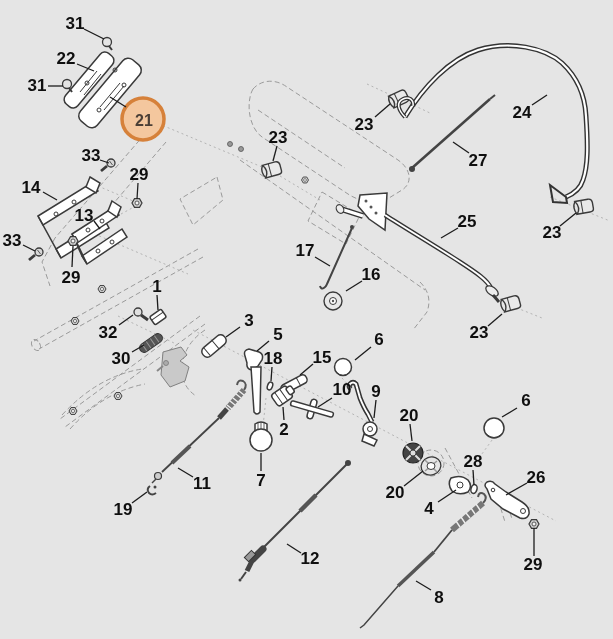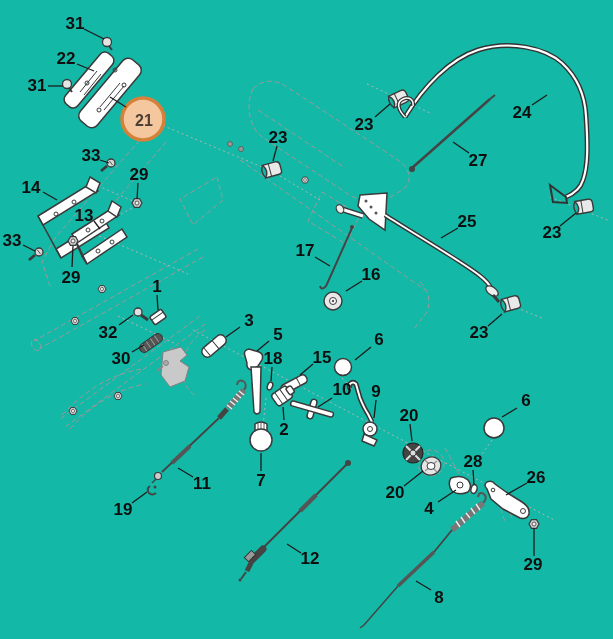--- a/index.html
+++ b/index.html
@@ -1,16 +1,16 @@
 <!DOCTYPE html>
 <html><head>
 <meta charset="utf-8">
 <style>
   html,body{margin:0;padding:0;background:#ffffff;}
-  .stage{position:relative;width:613px;height:639px;background:#14b8a6;overflow:hidden;
+  .stage{position:relative;width:613px;height:639px;background:#e5e5e5;overflow:hidden;
          font-family:"Liberation Sans", sans-serif;}
   svg{display:block;}
   .phantom{stroke:#9a9a9a;stroke-width:1;fill:none;stroke-dasharray:5 3;}
   .axis{stroke:#b4b4b4;stroke-width:1;fill:none;stroke-dasharray:2 3;}
   .part{stroke:#3a3a3a;stroke-width:1.5;fill:#ffffff;}
   .thin{stroke:#3a3a3a;stroke-width:1;fill:none;}
   .leader{stroke:#1c1c1c;stroke-width:1.3;}
   .callout{font:700 17px "Liberation Sans", sans-serif;fill:#0f0f0f;cursor:pointer;}
   .callout-hl{font:700 16px "Liberation Sans", sans-serif;cursor:pointer;}
 </style>

